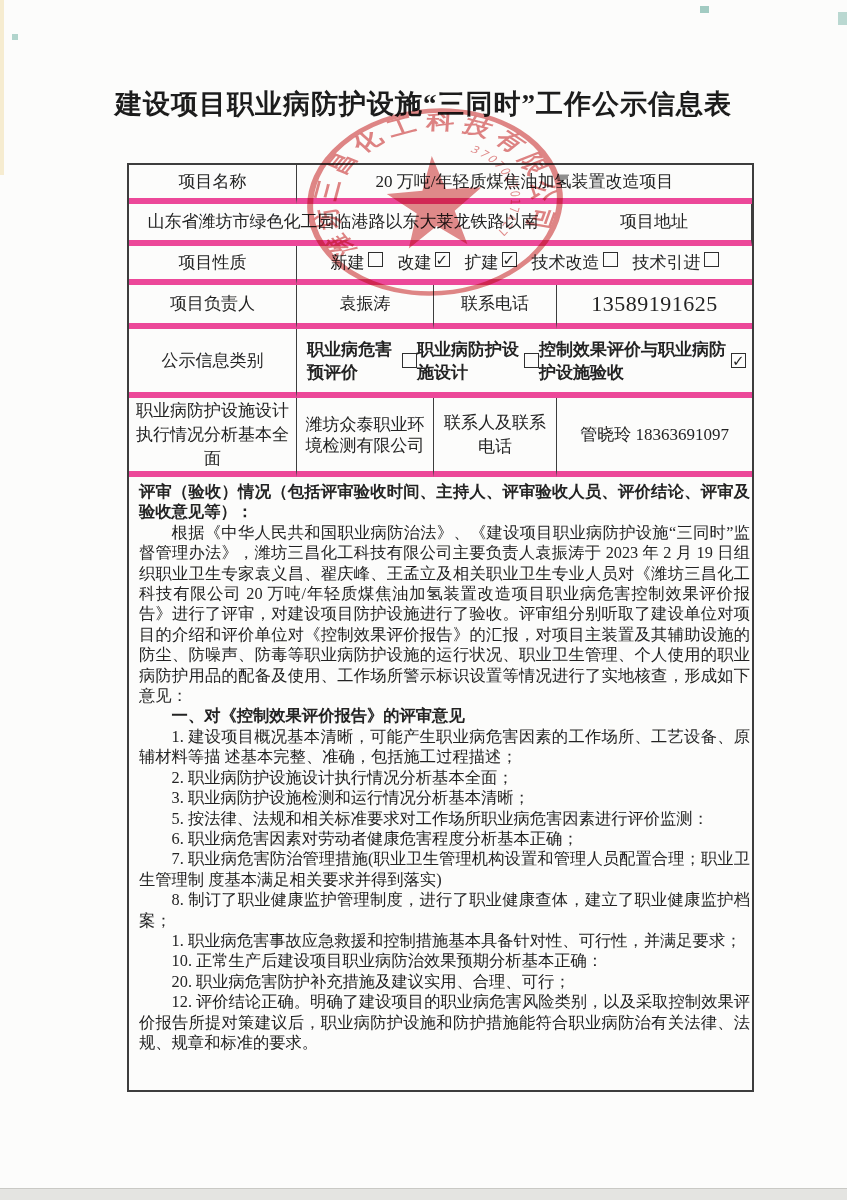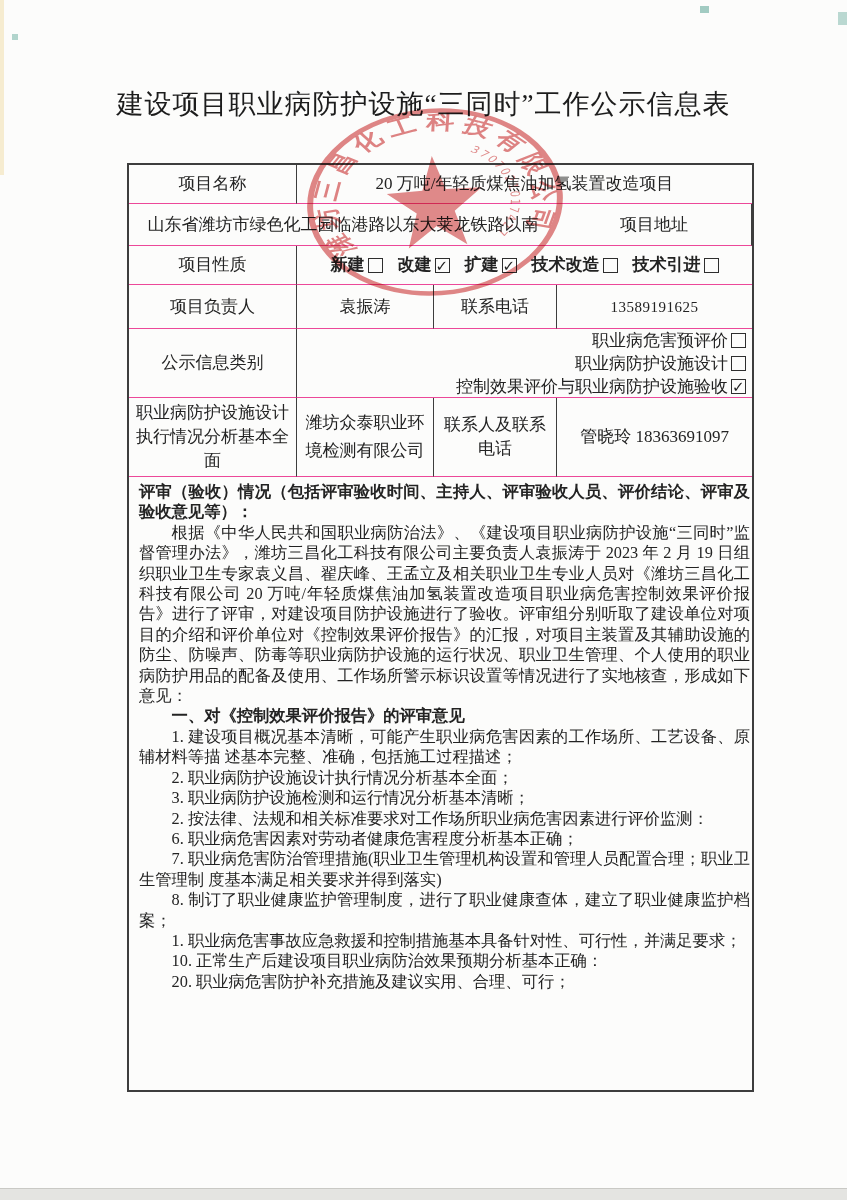--- a/index.html
+++ b/index.html
@@ -5,59 +5,59 @@
   html,body{margin:0;padding:0;background:#ffffff;}
   .page{
     position:relative;width:847px;height:1200px;margin:0 auto;
     background:#fcfcfb;overflow:hidden;
     font-family:"Liberation Serif","DejaVu Serif",serif;
     color:#232323;
   }
   
   .title{
     position:absolute;top:86px;left:0;width:847px;
-    text-align:center;font-size:27px;font-weight:normal;
+    text-align:center;font-size:27px;font-weight:bold;
     letter-spacing:1px;color:#1c1c1c;
   }
   
   .doc-table{
     position:absolute;left:127px;top:163px;
     display:grid;
     grid-template-columns:168px 137px 123px 195px;
     grid-template-rows:39px 42px 39px 44px 69px 79px 613px;
     border:2px solid #3d3d3d;
     background:transparent;
   }
   .cell{
-    border-right:1px solid #3d3d3d;border-bottom:1px solid #ec4899;
+    border-right:1px solid #3d3d3d;border-bottom:6px solid #ec4899;
     display:flex;align-items:center;justify-content:center;
     font-size:17px;line-height:22px;text-align:center;
     padding:6px 6px;box-sizing:border-box;overflow:hidden;
   }
   .cell.last-col{border-right:none;}
   .cell.last-row{border-bottom:none;}
   .span3{grid-column:span 3;}
   .span4{grid-column:span 4;}
   .cell.left{justify-content:flex-start;text-align:left;}
-  .stack{display:flex;flex-direction:column;align-items:flex-end;}
+  .stack{display:flex;flex-direction:row;align-items:center;font-weight:bold;}
   
   .cb{
     position:relative;display:inline-block;width:15px;height:15px;
     border:1.5px solid #2e2e2e;margin-left:3px;vertical-align:-2px;
     box-sizing:border-box;flex:none;
   }
   .cb.checked::after{
     content:"✓";position:absolute;left:0px;top:-4px;
     font-family:"DejaVu Sans",sans-serif;
     font-size:15px;font-weight:bold;color:#1e1e1e;
   }
   .nature-row{display:flex;gap:15px;align-items:center;justify-content:center;}
-  .nature-item{display:flex;align-items:center;font-weight:bold;}
+  .nature-item{display:flex;}
   .cat-line{display:flex;align-items:center;line-height:23px;}
-  .phone{font-size:15px;letter-spacing:.5px;}
+  .phone{font-size:22px;letter-spacing:.5px;}
   
   .review-cell{
     display:block;padding:5px 2px 4px 10px;
     font-size:16.3px;line-height:20.4px;text-align:justify;
   }
   .review-cell p{margin:0;}
   .review-cell p.indent{text-indent:2em;}
   .review-cell p.bold{font-weight:bold;}
   
   .stamp{
@@ -141,53 +141,54 @@
           <span class="cb"></span>
         </div>
 
         <div class="cat-line">
           <span>控制效果评价与职业病防护设施验收</span>
           <span class="cb checked"></span>
         </div>
       </div>
 
     <div class="cell" style="line-height:24px;">职业病防护设施设计执行情况分析基本全面</div>
-    <div class="cell" style="line-height:28px;">潍坊众泰职业环境检测有限公司</div>
+    <div class="cell" style="line-height:21px;">潍坊众泰职业环境检测有限公司</div>
     <div class="cell" style="line-height:24px;">联系人及联系电话</div>
     <div class="cell last-col">管晓玲 18363691097</div>
 
     <div class="cell span4 last-col last-row review-cell">
 
         <p class="bold">评审（验收）情况（包括评审验收时间、主持人、评审验收人员、评价结论、评审及验收意见等）：</p>
 
         <p class="indent">根据《中华人民共和国职业病防治法》、《建设项目职业病防护设施“三同时”监督管理办法》，潍坊三昌化工科技有限公司主要负责人袁振涛于 2023 年 2 月 19 日组织职业卫生专家袁义昌、翟庆峰、王孟立及相关职业卫生专业人员对《潍坊三昌化工科技有限公司 20 万吨/年轻质煤焦油加氢装置改造项目职业病危害控制效果评价报告》进行了评审，对建设项目防护设施进行了验收。评审组分别听取了建设单位对项目的介绍和评价单位对《控制效果评价报告》的汇报，对项目主装置及其辅助设施的防尘、防噪声、防毒等职业病防护设施的运行状况、职业卫生管理、个人使用的职业病防护用品的配备及使用、工作场所警示标识设置等情况进行了实地核查，形成如下意见：</p>
 
         <p class="indent bold">一、对《控制效果评价报告》的评审意见</p>
 
         <p class="indent">1. 建设项目概况基本清晰，可能产生职业病危害因素的工作场所、工艺设备、原辅材料等描 述基本完整、准确，包括施工过程描述；</p>
 
         <p class="indent">2. 职业病防护设施设计执行情况分析基本全面；</p>
 
         <p class="indent">3. 职业病防护设施检测和运行情况分析基本清晰；</p>
 
 
-        <p class="indent">2. 按法律、法规和相关标准要求对工作场所职业病危害因素进行评价监测：</p>
+        <p class="indent">5. 按法律、法规和相关标准要求对工作场所职业病危害因素进行评价监测：</p>
 
         <p class="indent">6. 职业病危害因素对劳动者健康危害程度分析基本正确；</p>
 
         <p class="indent">7. 职业病危害防治管理措施(职业卫生管理机构设置和管理人员配置合理；职业卫生管理制 度基本满足相关要求并得到落实)</p>
 
         <p class="indent">8. 制订了职业健康监护管理制度，进行了职业健康查体，建立了职业健康监护档案；</p>
 
         <p class="indent">1. 职业病危害事故应急救援和控制措施基本具备针对性、可行性，并满足要求；</p>
 
         <p class="indent">10. 正常生产后建设项目职业病防治效果预期分析基本正确：</p>
 
         <p class="indent">20. 职业病危害防护补充措施及建议实用、合理、可行；</p>
 
+        <p class="indent">12. 评价结论正确。明确了建设项目的职业病危害风险类别，以及采取控制效果评价报告所提对策建议后，职业病防护设施和防护措施能符合职业病防治有关法律、法规、规章和标准的要求。</p>
       </div>
   </div>
 
   <svg class="stamp" viewBox="0 0 284 204">
     <defs>
       <path id="nameArc" d="M -81.9 57.4 A 100 100 0 1 1 81.9 57.4"></path>
       <path id="codeArc" d="M 38 -65.8 A 76 76 0 0 1 38 65.8"></path>
     </defs>
     <g transform="translate(142,102)">
       <g transform="scale(1,0.73)">

